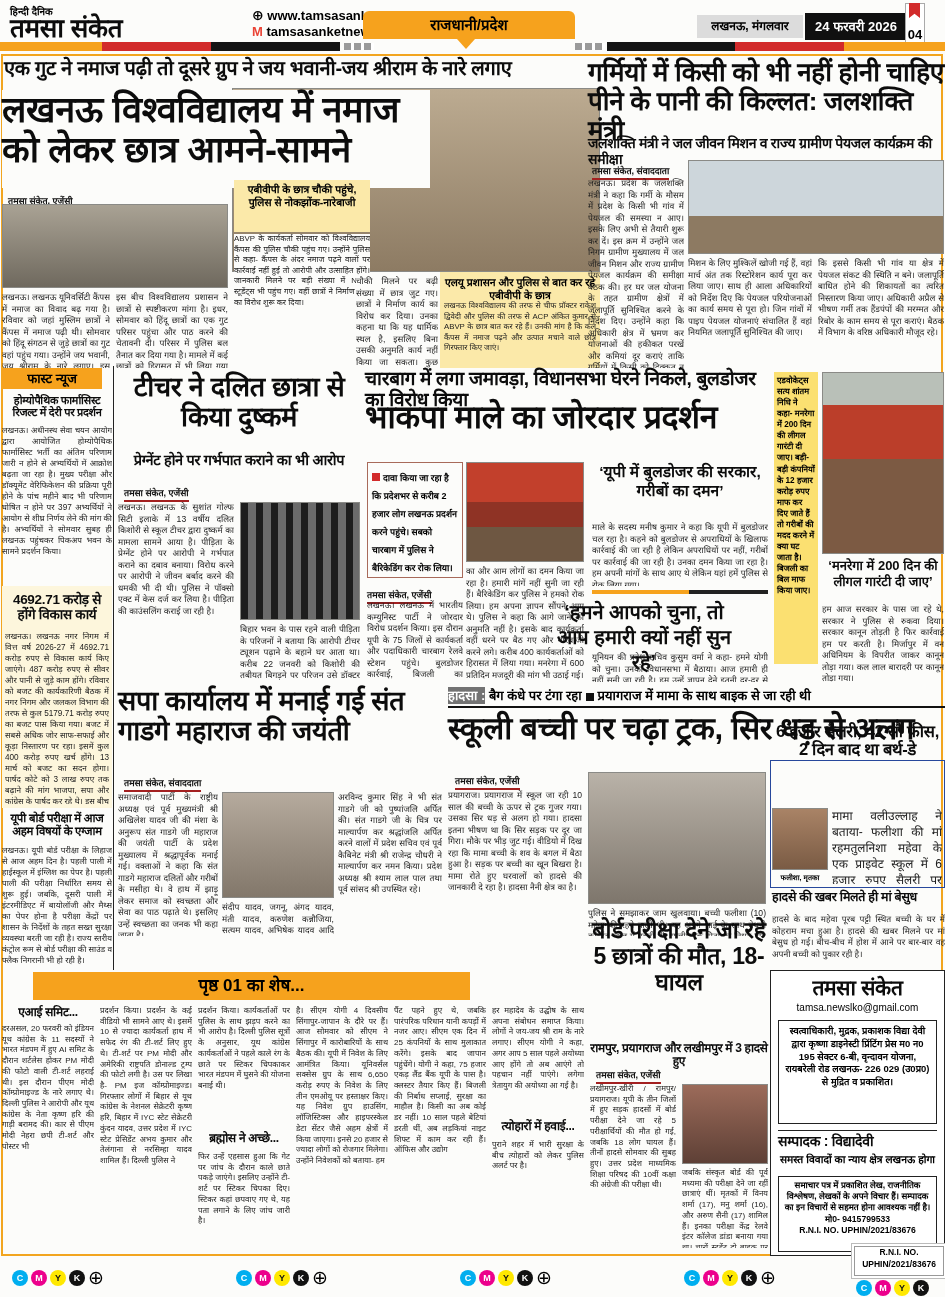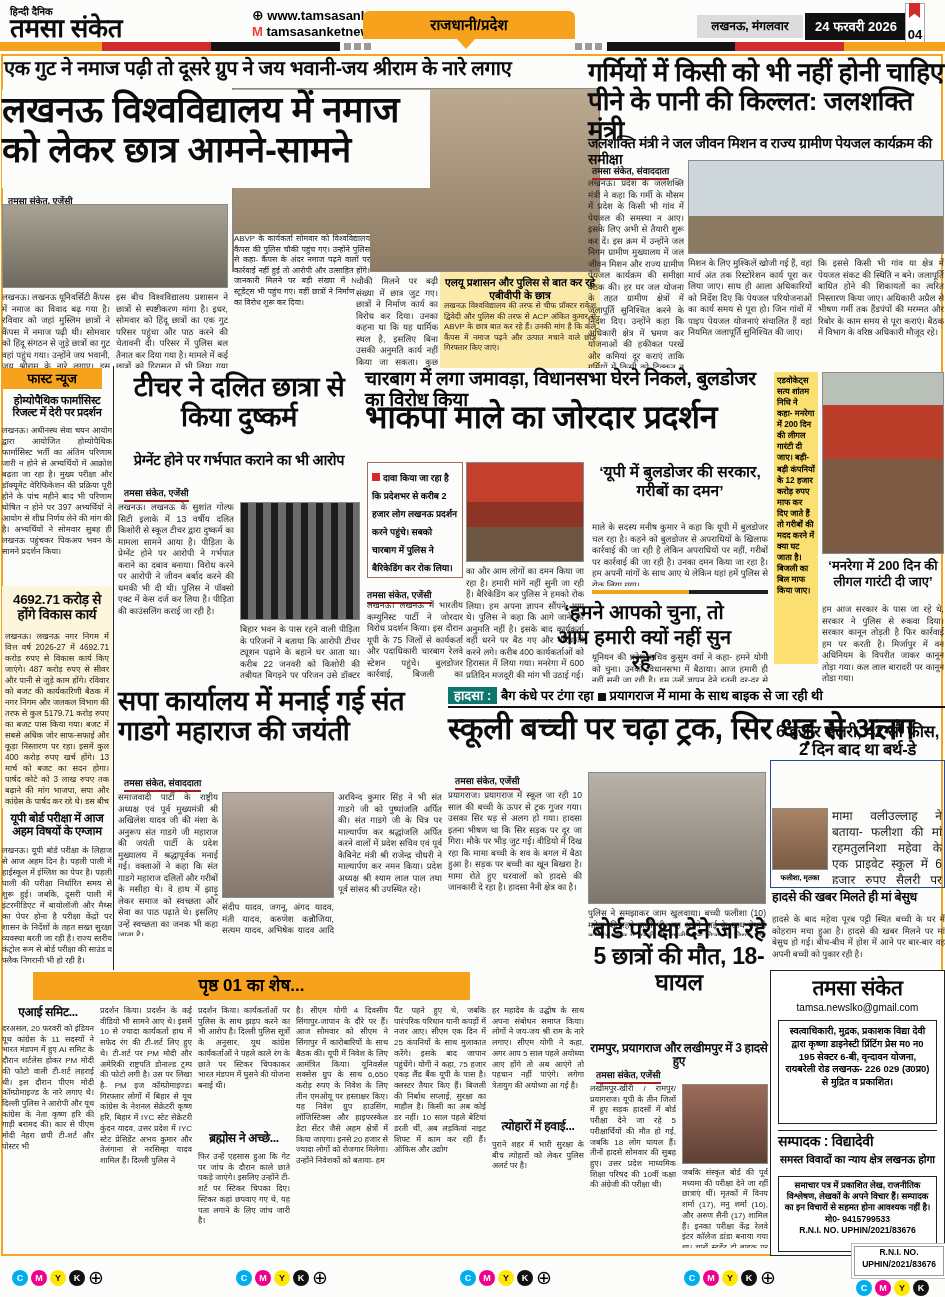--- a/index.html
+++ b/index.html
@@ -51,20 +51,21 @@
 
   <div class="frame" style="left:1px;top:54px;width:942px;height:1202px"></div>
 
   <div class="photo" style="left:232px;top:88px;width:368px;height:184px;background:linear-gradient(#bcab91,#8d7b63),repeating-linear-gradient(0deg,rgba(60,40,20,.28) 0 8px,rgba(0,0,0,0) 8px 22px)"></div>
   <div class="abs hd" style="left:4px;top:57px;width:580px;font-size:20px;background:#fcfcfa">एक गुट ने नमाज पढ़ी तो दूसरे ग्रुप ने जय भवानी-जय श्रीराम के नारे लगाए</div>
   <div class="abs hd" style="left:2px;top:90px;width:428px;height:98px;font-size:36px;background:#fcfcfa">लखनऊ विश्वविद्यालय में नमाज को लेकर छात्र आमने-सामने</div>
   <div class="abs" style="left:8px;top:190px"><span class="byl">तमसा संकेत, एजेंसी</span></div>
   <div class="photo" style="left:2px;top:204px;width:226px;height:84px;background:linear-gradient(#a9a294,#6f695e),repeating-linear-gradient(90deg,rgba(40,40,30,.25) 0 10px,rgba(0,0,0,0) 10px 24px)"></div>
   <div class="abs bd" style="left:2px;top:292px;width:108px;height:76px">लखनऊ। लखनऊ यूनिवर्सिटी कैंपस में नमाज का विवाद बढ़ गया है। रविवार को जहां मुस्लिम छात्रों ने कैंपस में नमाज पढ़ी थी। सोमवार को हिंदू संगठन से जुड़े छात्रों का गुट वहां पहुंच गया। उन्होंने जय भवानी, जय श्रीराम के नारे लगाए। इस माहौल ने पहले कोविड के बीच प्रशासन की चिंता बढ़ा दी है।</div>
   <div class="abs bd" style="left:116px;top:292px;width:112px;height:76px">इस बीच विश्वविद्यालय प्रशासन ने छात्रों से स्पष्टीकरण मांगा है। इधर, सोमवार को हिंदू छात्रों का एक गुट परिसर पहुंचा और पाठ करने की चेतावनी दी। परिसर में पुलिस बल तैनात कर दिया गया है। मामले में कई छात्रों को हिरासत में भी लिया गया है।</div>
+  <div class="abs ybox ctr" style="left:234px;top:180px;width:136px;height:52px;padding:3px;font-size:10.5px;font-weight:800;line-height:1.2">एबीवीपी के छात्र चौकी पहुंचे, पुलिस से नोकझोंक-नारेबाजी</div>
   <div class="abs bd" style="left:234px;top:234px;width:136px;height:134px;background:#fcfcfa;font-size:7.9px">ABVP के कार्यकर्ता सोमवार को विश्वविद्यालय कैंपस की पुलिस चौकी पहुंच गए। उन्होंने पुलिस से कहा- कैंपस के अंदर नमाज पढ़ने वालों पर कार्रवाई नहीं हुई तो आरोपी और उत्साहित होंगे। जानकारी मिलने पर बड़ी संख्या में NSUI स्टूडेंट्स भी पहुंच गए। वहीं छात्रों ने निर्माण कार्य का विरोध शुरू कर दिया।</div>
   <div class="abs bd" style="left:356px;top:276px;width:82px;height:92px;background:#fcfcfa">चौकी मिलने पर बढ़ी संख्या में छात्र जुट गए। छात्रों ने निर्माण कार्य का विरोध कर दिया। उनका कहना था कि यह धार्मिक स्थल है, इसलिए बिना उसकी अनुमति कार्य नहीं किया जा सकता। कुछ छात्रों ने पुलिस के सामने जमकर नारेबाजी की।</div>
   <div class="abs ybox" style="left:440px;top:272px;width:160px;height:96px;padding:4px">
     <div class="ctr" style="font-size:10.5px;font-weight:800;line-height:1.2">एलयू प्रशासन और पुलिस से बात कर रहे एबीवीपी के छात्र</div>
     <div class="bd" style="font-size:7.8px;margin-top:0">लखनऊ विश्वविद्यालय की तरफ से चीफ प्रॉक्टर राकेश द्विवेदी और पुलिस की तरफ से ACP अंकित कुमार से ABVP के छात्र बात कर रहे हैं। उनकी मांग है कि कल कैंपस में नमाज पढ़ने और उत्पात मचाने वाले छात्र गिरफ्तार किए जाएं।</div>
   </div>
 
   <div class="abs hd" style="left:588px;top:58px;width:357px;font-size:26px">गर्मियों में किसी को भी नहीं होनी चाहिए पीने के पानी की किल्लत: जलशक्ति मंत्री</div>
   <div class="abs hd" style="left:588px;top:136px;width:357px;font-size:14px;font-weight:700">जलशक्ति मंत्री ने जल जीवन मिशन व राज्य ग्रामीण पेयजल कार्यक्रम की समीक्षा</div>
   <div class="abs" style="left:592px;top:160px"><span class="byl">तमसा संकेत, संवाददाता</span></div>
@@ -110,21 +111,21 @@
   <div class="abs bd" style="left:822px;top:604px;width:122px;height:78px">हम आज सरकार के पास जा रहे थे, सरकार ने पुलिस से रुकवा दिया। सरकार कानून तोड़ती है फिर कार्रवाई हम पर करती है। मिर्जापुर में वन अधिनियम के विपरीत जाकर कानून तोड़ा गया। कल लाल बारादरी पर कानून तोड़ा गया।</div>
 
   <div class="abs hd" style="left:118px;top:686px;width:324px;font-size:27px">सपा कार्यालय में मनाई गई संत गाडगे महाराज की जयंती</div>
   <div class="abs" style="left:124px;top:772px"><span class="byl">तमसा संकेत, संवाददाता</span></div>
   <div class="abs bd" style="left:118px;top:792px;width:100px;height:144px">समाजवादी पार्टी के राष्ट्रीय अध्यक्ष एवं पूर्व मुख्यमंत्री श्री अखिलेश यादव जी की मंशा के अनुरूप संत गाडगे जी महाराज की जयंती पार्टी के प्रदेश मुख्यालय में श्रद्धापूर्वक मनाई गई। वक्ताओं ने कहा कि संत गाडगे महाराज दलितों और गरीबों के मसीहा थे। वे हाथ में झाड़ू लेकर समाज को स्वच्छता और सेवा का पाठ पढ़ाते थे। इसलिए उन्हें स्वच्छता का जनक भी कहा जाता है।</div>
   <div class="photo" style="left:222px;top:792px;width:112px;height:106px;background:linear-gradient(#b5aa9d,#82776a),repeating-linear-gradient(90deg,rgba(30,30,30,.2) 0 9px,rgba(0,0,0,0) 9px 20px)"></div>
   <div class="abs bd" style="left:222px;top:902px;width:112px;height:34px">संदीप यादव, जगनू, अंगद यादव, मंती यादव, करुणेश कन्नौजिया, सत्यम यादव, अभिषेक यादव आदि शामिल थे।</div>
   <div class="abs bd" style="left:338px;top:792px;width:104px;height:144px">अरविन्द कुमार सिंह ने भी संत गाडगे जी को पुष्पांजलि अर्पित की। संत गाडगे जी के चित्र पर माल्यार्पण कर श्रद्धांजलि अर्पित करने वालों में प्रदेश सचिव एवं पूर्व कैबिनेट मंत्री श्री राजेन्द्र चौधरी ने माल्यार्पण कर नमन किया। प्रदेश अध्यक्ष श्री श्याम लाल पाल तथा पूर्व सांसद श्री उपस्थित रहे।</div>
 
   <div class="abs" style="left:448px;top:686px;width:497px;height:22px;border-bottom:2px solid #111;font-size:13px;font-weight:800">
-    <span style="background:#0f766e;color:#fff;padding:1px 6px">हादसा :</span>
+    <span style="background:#737373;color:#fff;padding:1px 0">हादसा :</span>
     <span>बैग कंधे पर टंगा रहा</span><span class="sq"></span><span>प्रयागराज में मामा के साथ बाइक से जा रही थी</span>
   </div>
   <div class="abs hd" style="left:448px;top:712px;width:497px;font-size:31px">स्कूली बच्ची पर चढ़ा ट्रक, सिर धड़ से अलग</div>
   <div class="abs" style="left:455px;top:770px"><span class="byl">तमसा संकेत, एजेंसी</span></div>
   <div class="abs bd" style="left:448px;top:790px;width:134px;height:146px">प्रयागराज। प्रयागराज में स्कूल जा रही 10 साल की बच्ची के ऊपर से ट्रक गुजर गया। उसका सिर धड़ से अलग हो गया। हादसा इतना भीषण था कि सिर सड़क पर दूर जा गिरा। मौके पर भीड़ जुट गई। वीडियो में दिख रहा कि मामा बच्ची के शव के बगल में बैठा हुआ है। सड़क पर बच्ची का खून बिखरा है। मामा रोते हुए घरवालों को हादसे की जानकारी दे रहा है। हादसा नैनी क्षेत्र का है।</div>
   <div class="photo" style="left:588px;top:772px;width:178px;height:132px;background:linear-gradient(#b9b2a8,#7e766c),repeating-linear-gradient(45deg,rgba(60,50,40,.2) 0 8px,rgba(0,0,0,0) 8px 20px)"></div>
   <div class="abs bd" style="left:588px;top:908px;width:178px;height:28px">पुलिस ने समझाकर जाम खुलवाया। बच्ची फलीशा (10) महेवा की रहने वाली थी। वह अपने भाई के साथ बेथनी कॉन्वेंट स्कूल में पढ़ती थी। फलीशा के पिता का निधन तीन साल पहले हो गया था।</div>
   <div class="abs" style="left:770px;top:760px;width:175px;height:128px;border:1.5px solid #27489c"></div>
   <div class="abs hd ctr" style="left:772px;top:722px;width:171px;font-size:16.5px">6 हजार सैलरी, 42 सौ फीस, 2 दिन बाद था बर्थ-डे</div>
   <div class="photo" style="left:772px;top:808px;width:56px;height:62px;background:linear-gradient(#a98366,#7a5b44)"></div>

